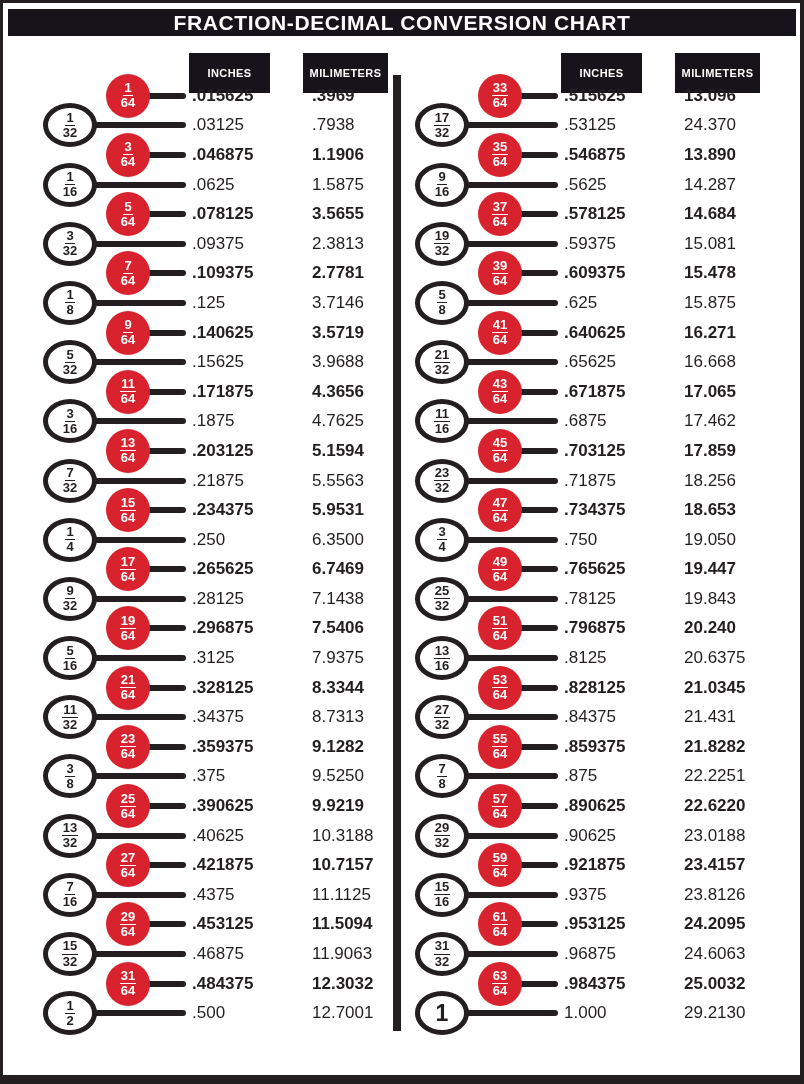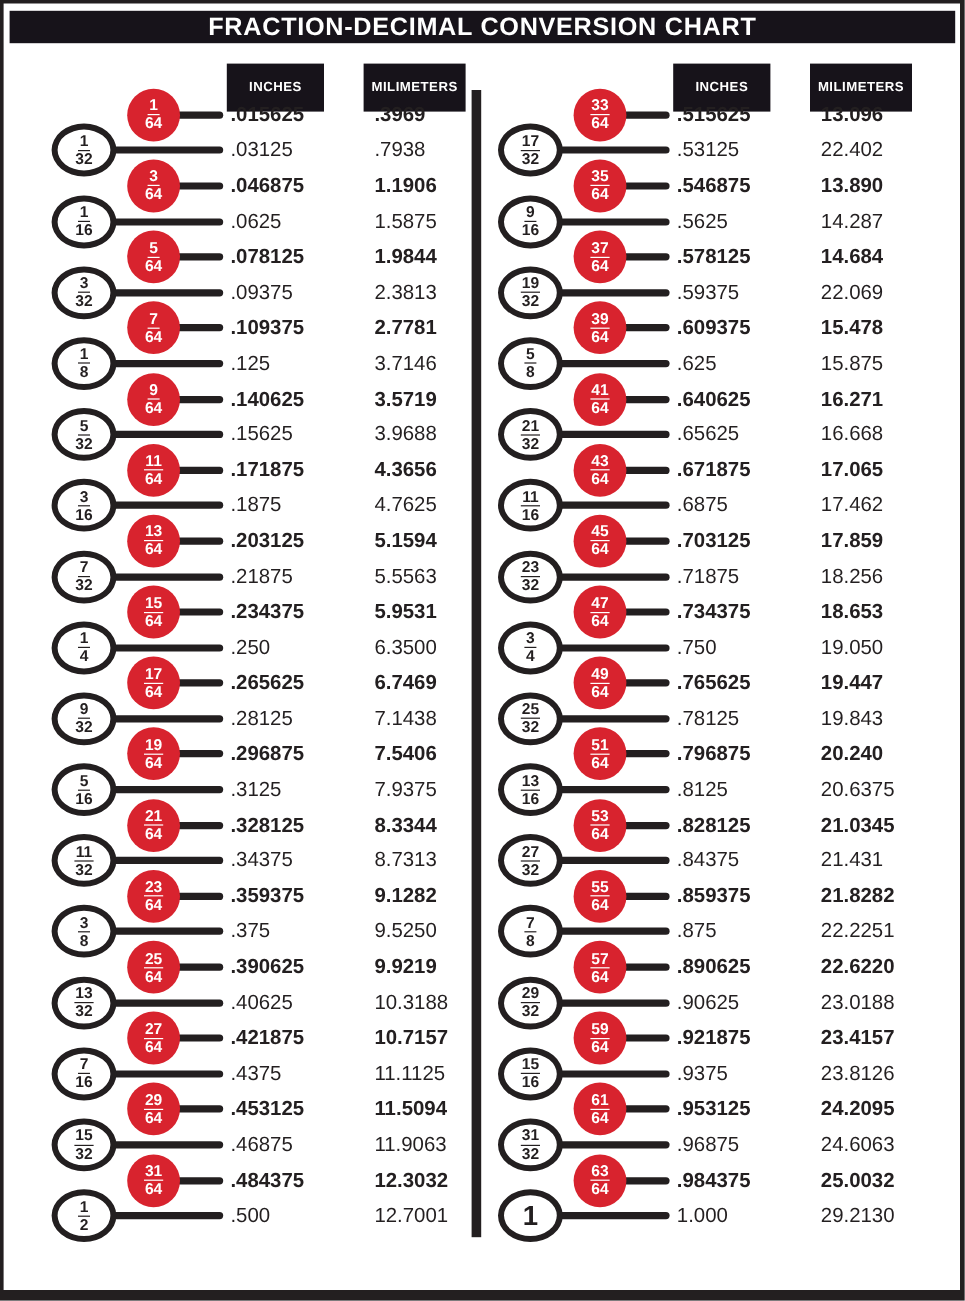--- a/index.html
+++ b/index.html
@@ -133,21 +133,21 @@
     </div>
       <div class="row red">
       <div class="line"></div>
       <div class="circle">
         <div class="frac">
           <span class="num">5</span>
           <span class="den">64</span>
         </div>
       </div>
       <div class="val inches">.078125</div>
-      <div class="val mm">1.9844</div>
+      <div class="val mm">3.5655</div>
     </div>
       <div class="row">
       <div class="line"></div>
       <div class="circle">
         <div class="frac">
           <span class="num">3</span>
           <span class="den">32</span>
         </div>
       </div>
       <div class="val inches">.09375</div>
@@ -454,21 +454,21 @@
     </div>
       <div class="row">
       <div class="line"></div>
       <div class="circle">
         <div class="frac">
           <span class="num">17</span>
           <span class="den">32</span>
         </div>
       </div>
       <div class="val inches">.53125</div>
-      <div class="val mm">22.402</div>
+      <div class="val mm">24.370</div>
     </div>
       <div class="row red">
       <div class="line"></div>
       <div class="circle">
         <div class="frac">
           <span class="num">35</span>
           <span class="den">64</span>
         </div>
       </div>
       <div class="val inches">.546875</div>
@@ -498,21 +498,21 @@
     </div>
       <div class="row">
       <div class="line"></div>
       <div class="circle">
         <div class="frac">
           <span class="num">19</span>
           <span class="den">32</span>
         </div>
       </div>
       <div class="val inches">.59375</div>
-      <div class="val mm">22.069</div>
+      <div class="val mm">15.081</div>
     </div>
       <div class="row red">
       <div class="line"></div>
       <div class="circle">
         <div class="frac">
           <span class="num">39</span>
           <span class="den">64</span>
         </div>
       </div>
       <div class="val inches">.609375</div>

